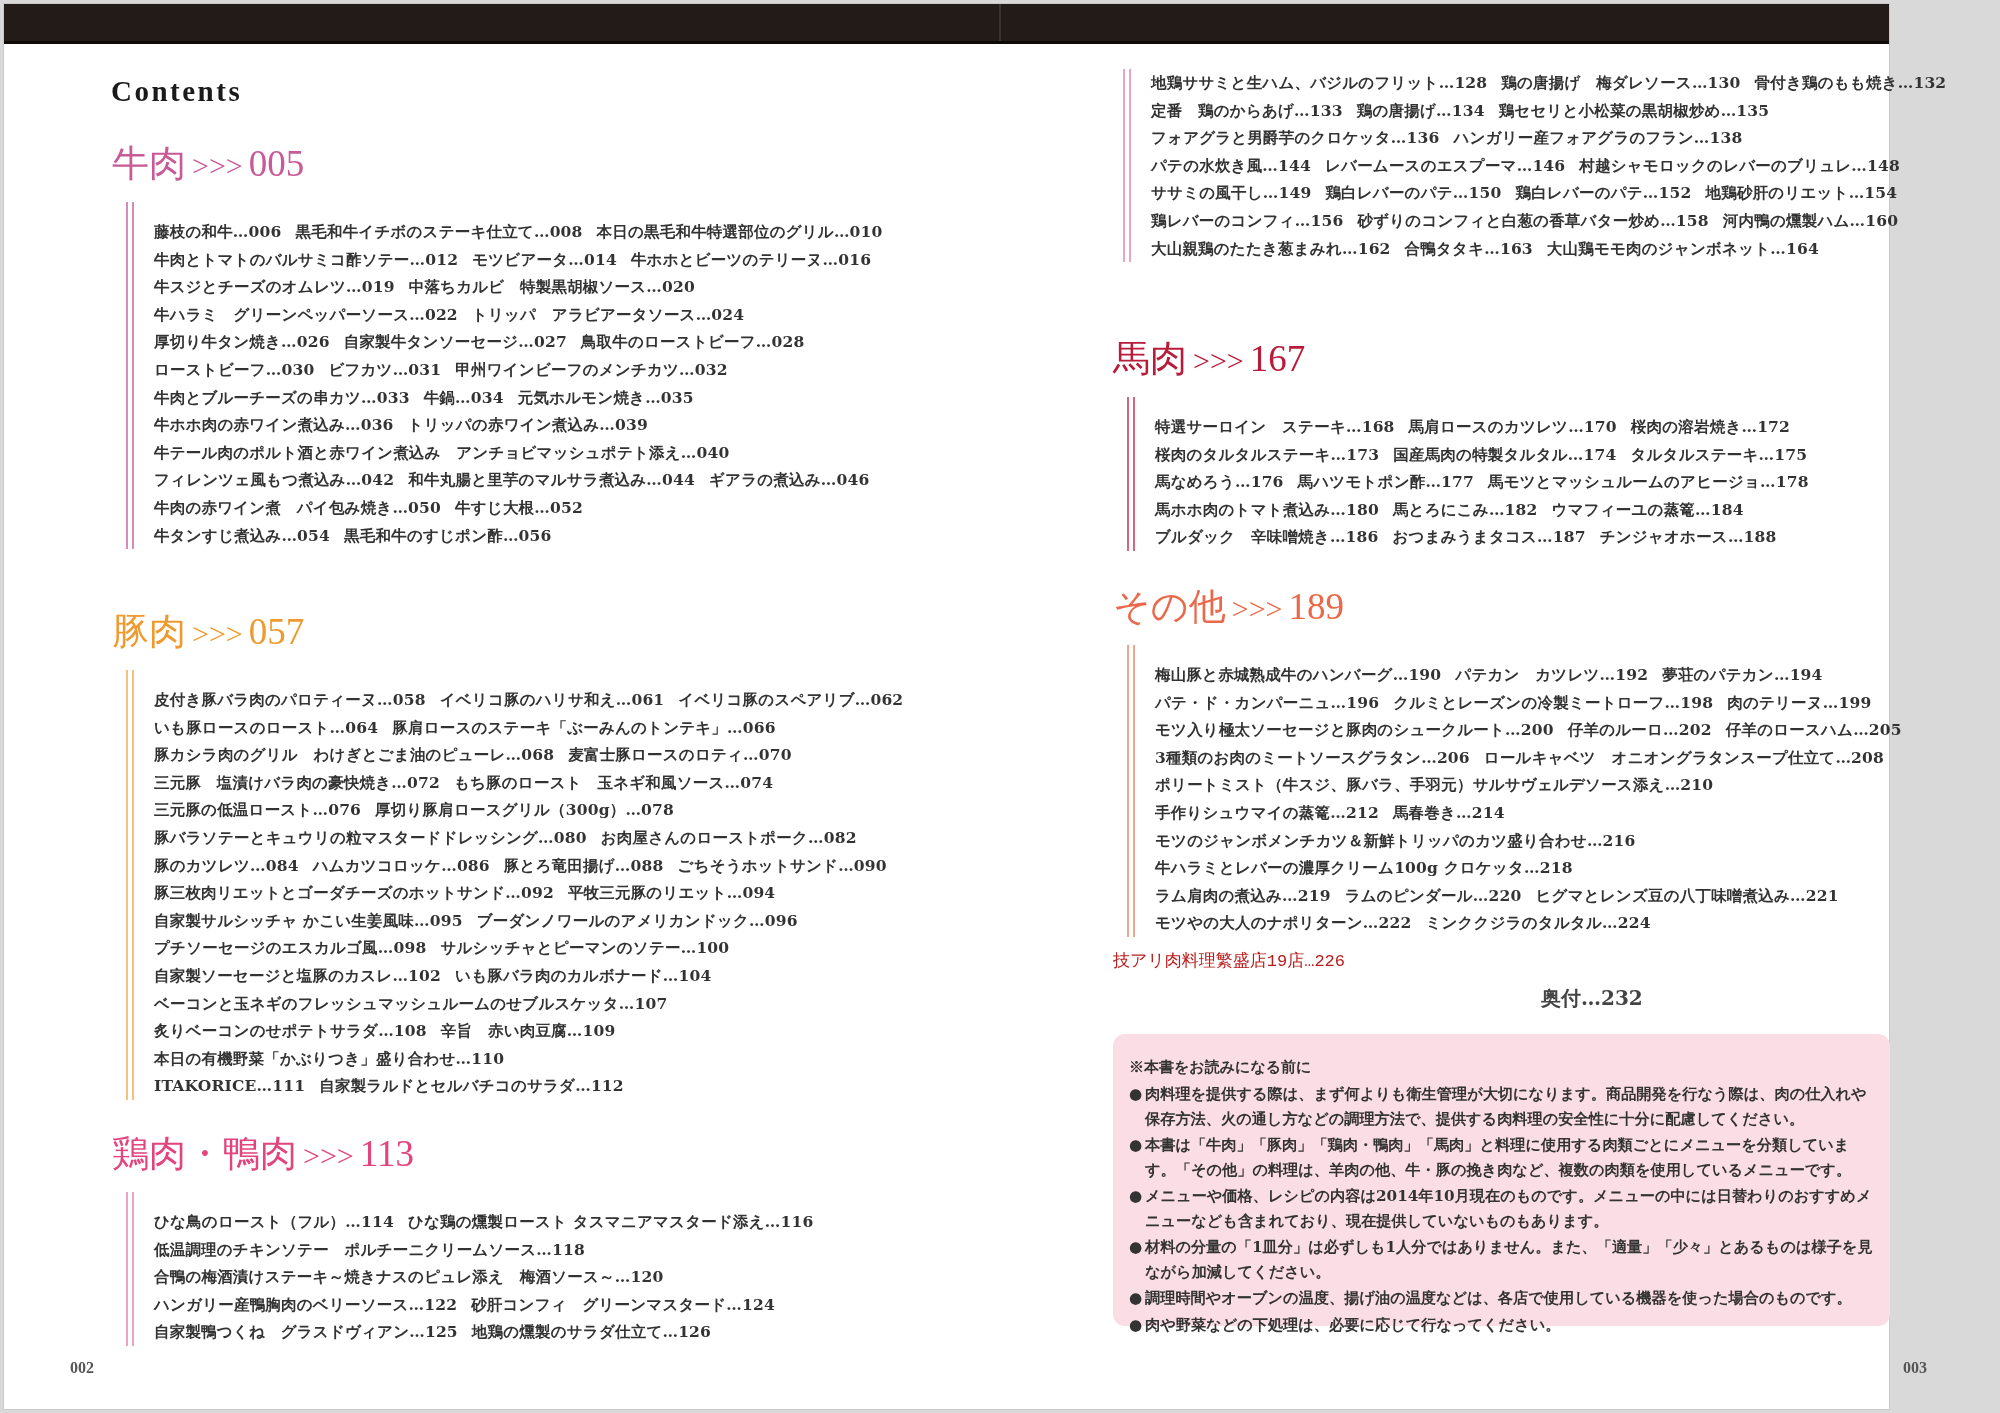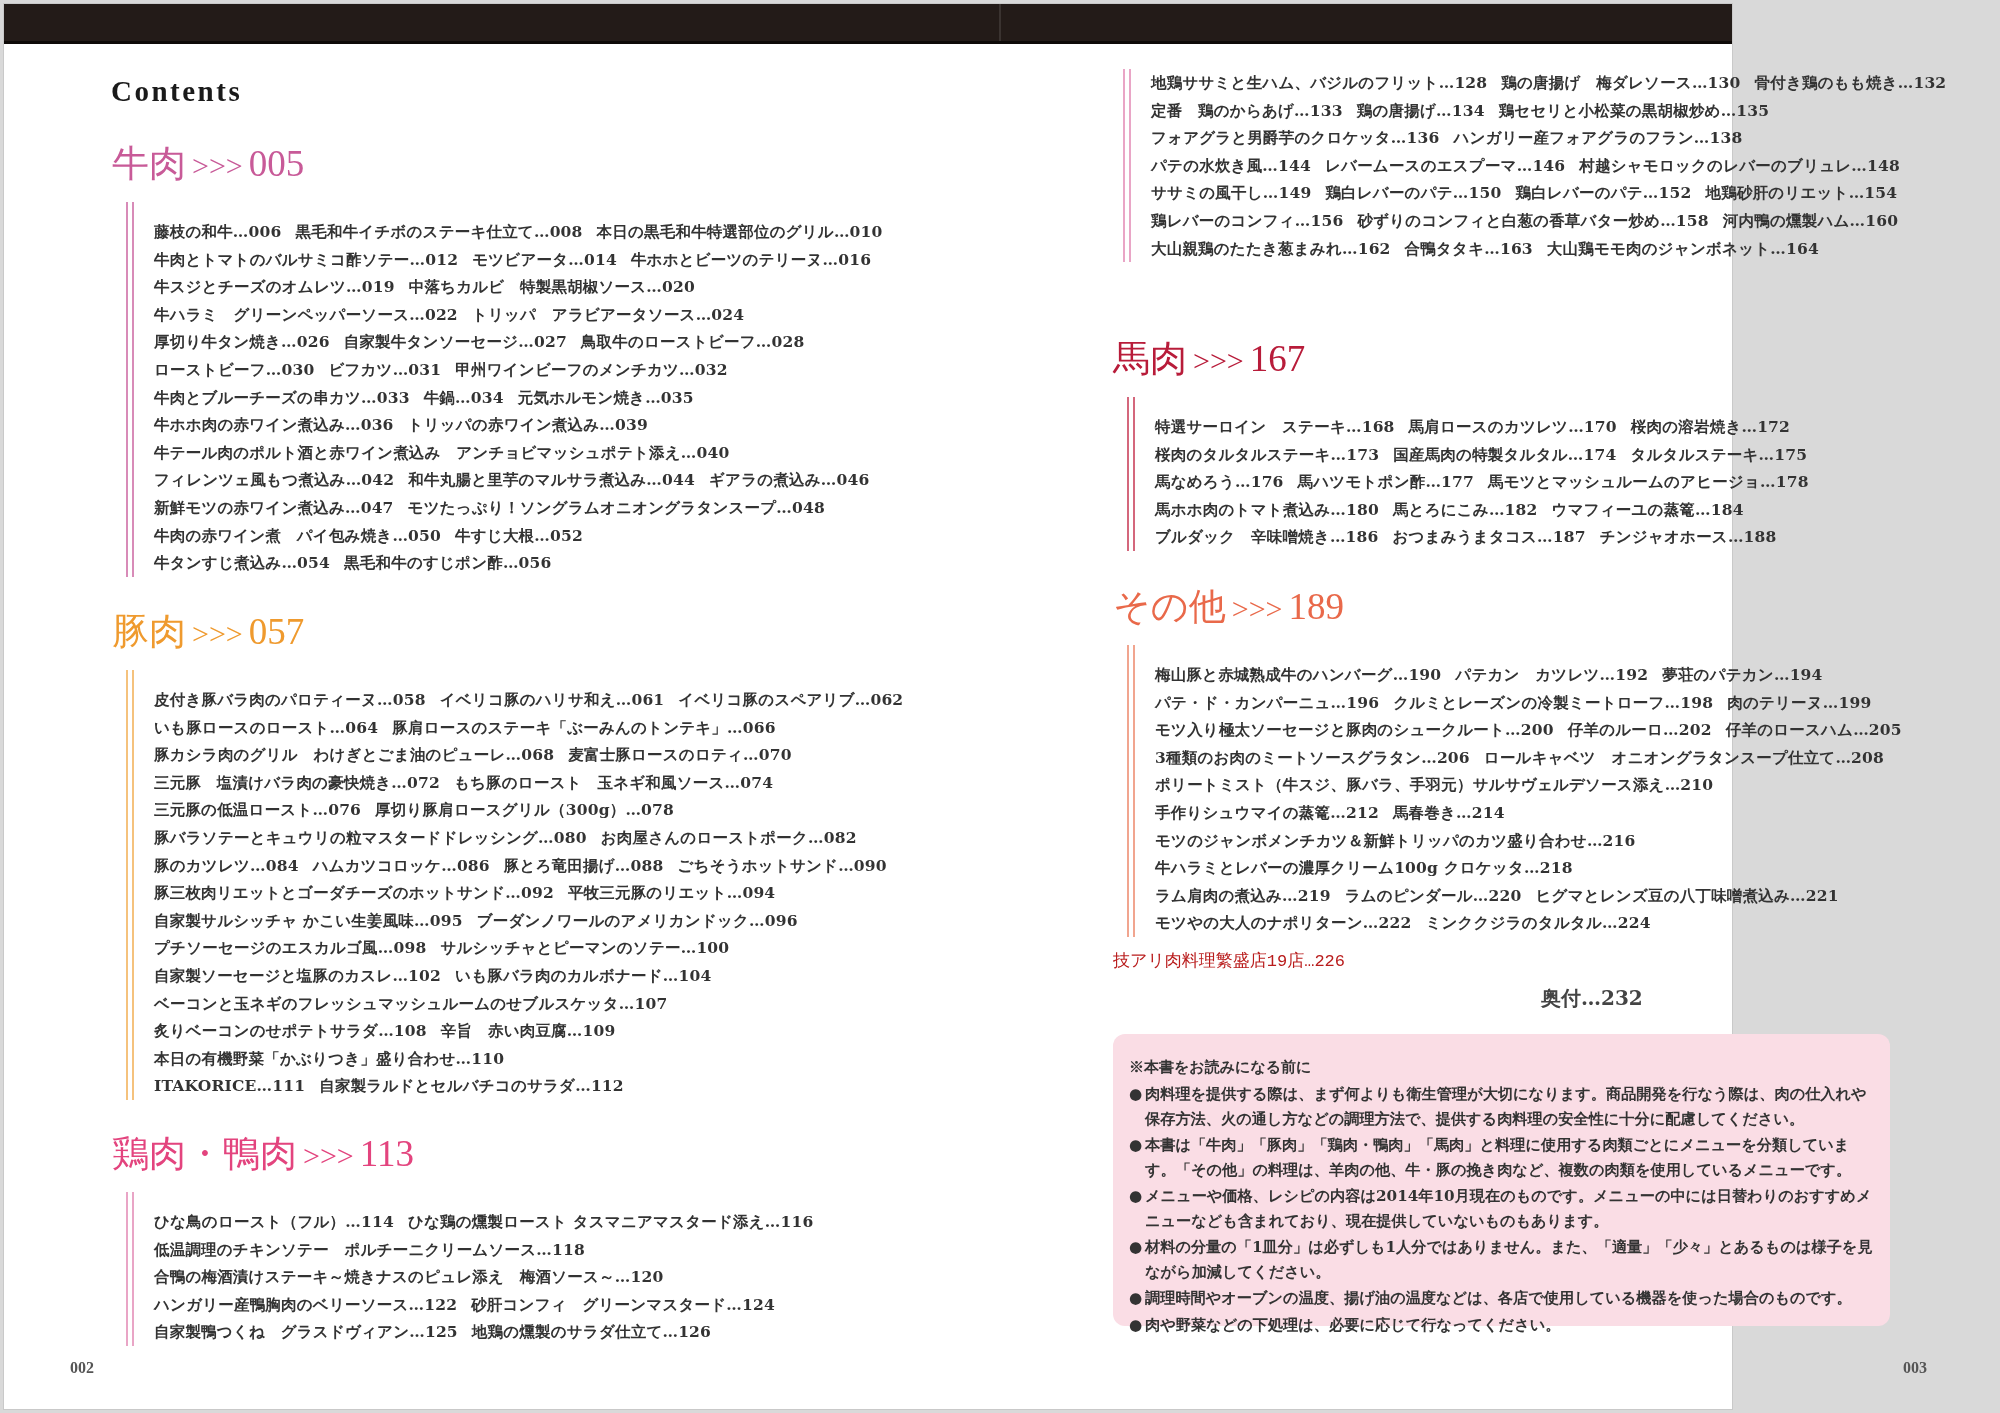--- a/index.html
+++ b/index.html
@@ -1,20 +1,20 @@
 <!DOCTYPE html>
 <html><head>
 <meta charset="utf-8">
 <style>
   * { margin: 0; padding: 0; box-sizing: border-box; }
   html, body { width: 2000px; height: 1413px; background: #d9d9d9; overflow: hidden; }
   body { font-family: "DejaVu Serif", "Liberation Serif", serif; color: #2a2a2a; position: relative; }
 
   .spread {
-    position: absolute; left: 3px; top: 3px; width: 1730px; height: 1407px;
+    position: absolute; left: 3px; top: 3px; width: 1887px; height: 1407px;
     background: #ffffff; border: 1px solid #c9c9c9;
   }
   .topbar {
     position: absolute; left: 0; top: 0; width: 100%; height: 40px;
     background: #231b18; border-bottom: 3px solid #0e0a08;
   }
   .topbar .gutter {
     position: absolute; left: 995px; top: 0; width: 2px; height: 100%; background: #3a3330;
   }
 
@@ -93,21 +93,20 @@
           <div class="entry-line"><span>藤枝の和牛…006</span><span class="gap"></span><span>黒毛和牛イチボのステーキ仕立て…008</span><span class="gap"></span><span>本日の黒毛和牛特選部位のグリル…010</span></div>
           <div class="entry-line"><span>牛肉とトマトのバルサミコ酢ソテー…012</span><span class="gap"></span><span>モツビアータ…014</span><span class="gap"></span><span>牛ホホとビーツのテリーヌ…016</span></div>
           <div class="entry-line"><span>牛スジとチーズのオムレツ…019</span><span class="gap"></span><span>中落ちカルビ　特製黒胡椒ソース…020</span></div>
           <div class="entry-line"><span>牛ハラミ　グリーンペッパーソース…022</span><span class="gap"></span><span>トリッパ　アラビアータソース…024</span></div>
           <div class="entry-line"><span>厚切り牛タン焼き…026</span><span class="gap"></span><span>自家製牛タンソーセージ…027</span><span class="gap"></span><span>鳥取牛のローストビーフ…028</span></div>
           <div class="entry-line"><span>ローストビーフ…030</span><span class="gap"></span><span>ビフカツ…031</span><span class="gap"></span><span>甲州ワインビーフのメンチカツ…032</span></div>
           <div class="entry-line"><span>牛肉とブルーチーズの串カツ…033</span><span class="gap"></span><span>牛鍋…034</span><span class="gap"></span><span>元気ホルモン焼き…035</span></div>
           <div class="entry-line"><span>牛ホホ肉の赤ワイン煮込み…036</span><span class="gap"></span><span>トリッパの赤ワイン煮込み…039</span></div>
           <div class="entry-line"><span>牛テール肉のポルト酒と赤ワイン煮込み　アンチョビマッシュポテト添え…040</span></div>
           <div class="entry-line"><span>フィレンツェ風もつ煮込み…042</span><span class="gap"></span><span>和牛丸腸と里芋のマルサラ煮込み…044</span><span class="gap"></span><span>ギアラの煮込み…046</span></div>
-          <div class="entry-line"><span>新鮮モツの赤ワイン煮込み…047</span><span class="gap"></span><span>モツたっぷり！ソングラムオニオングラタンスープ…048</span></div>
           <div class="entry-line"><span>牛肉の赤ワイン煮　パイ包み焼き…050</span><span class="gap"></span><span>牛すじ大根…052</span></div>
           <div class="entry-line"><span>牛タンすじ煮込み…054</span><span class="gap"></span><span>黒毛和牛のすじポン酢…056</span></div>
         </div>
     </div>
 
     <div class="section" style="left:108px; top:563px;">
       <div class="section-heading" style="color: rgb(239, 154, 46);">
         <span>豚肉</span><span class="arrows">&gt;&gt;&gt;</span><span>057</span>
       </div>
       <div class="section-body" style="--bar: #f5c27d;">

